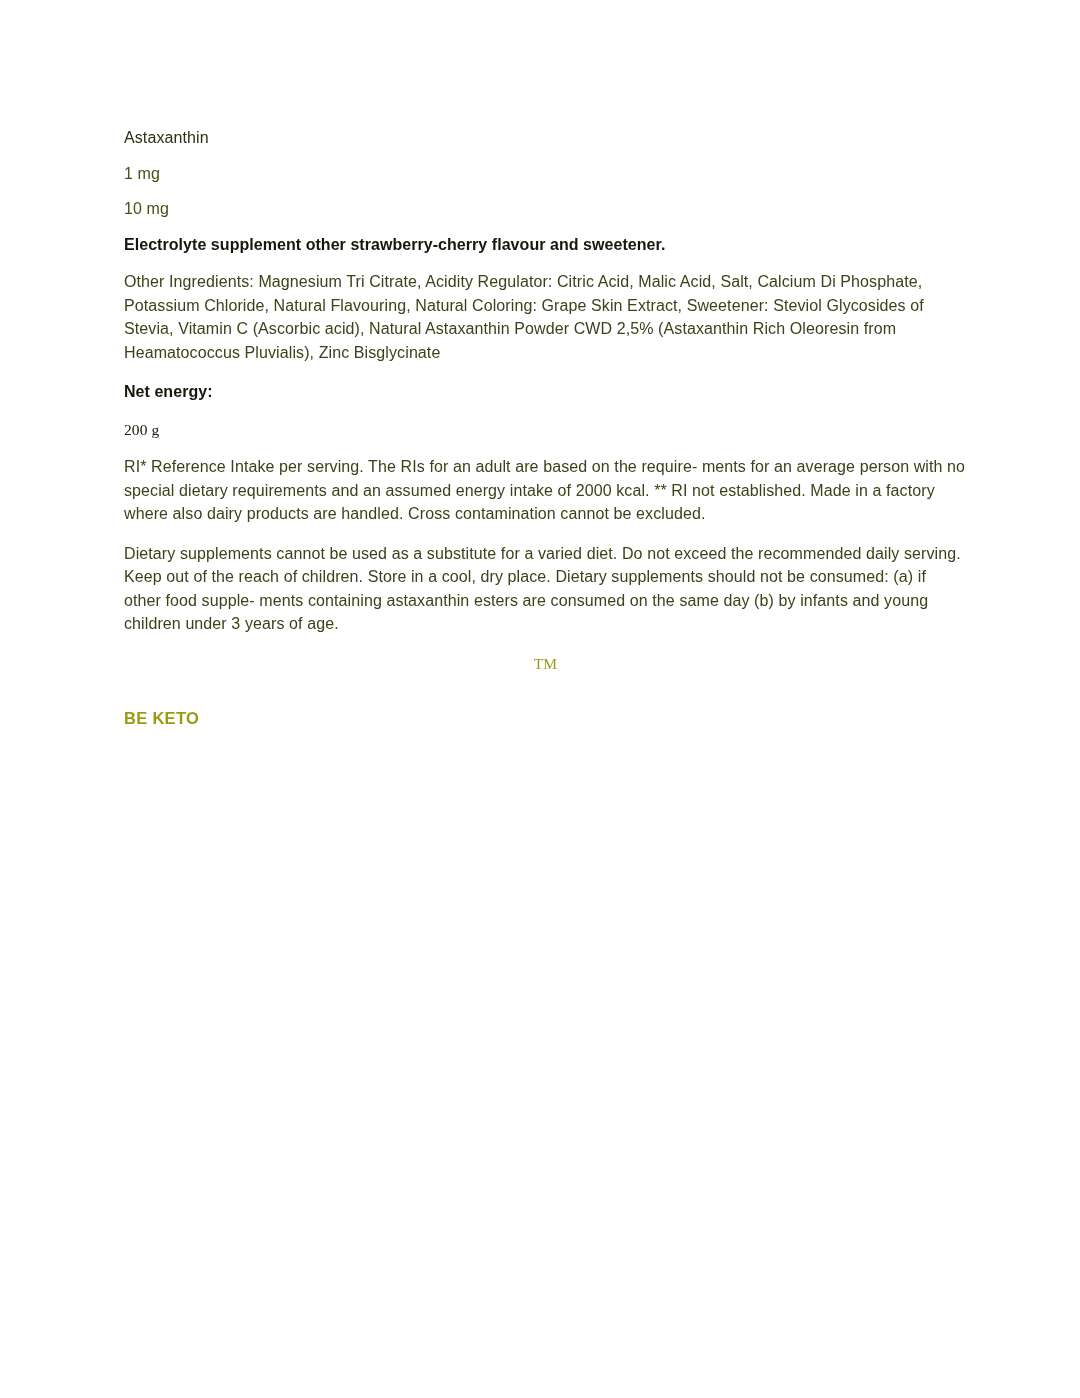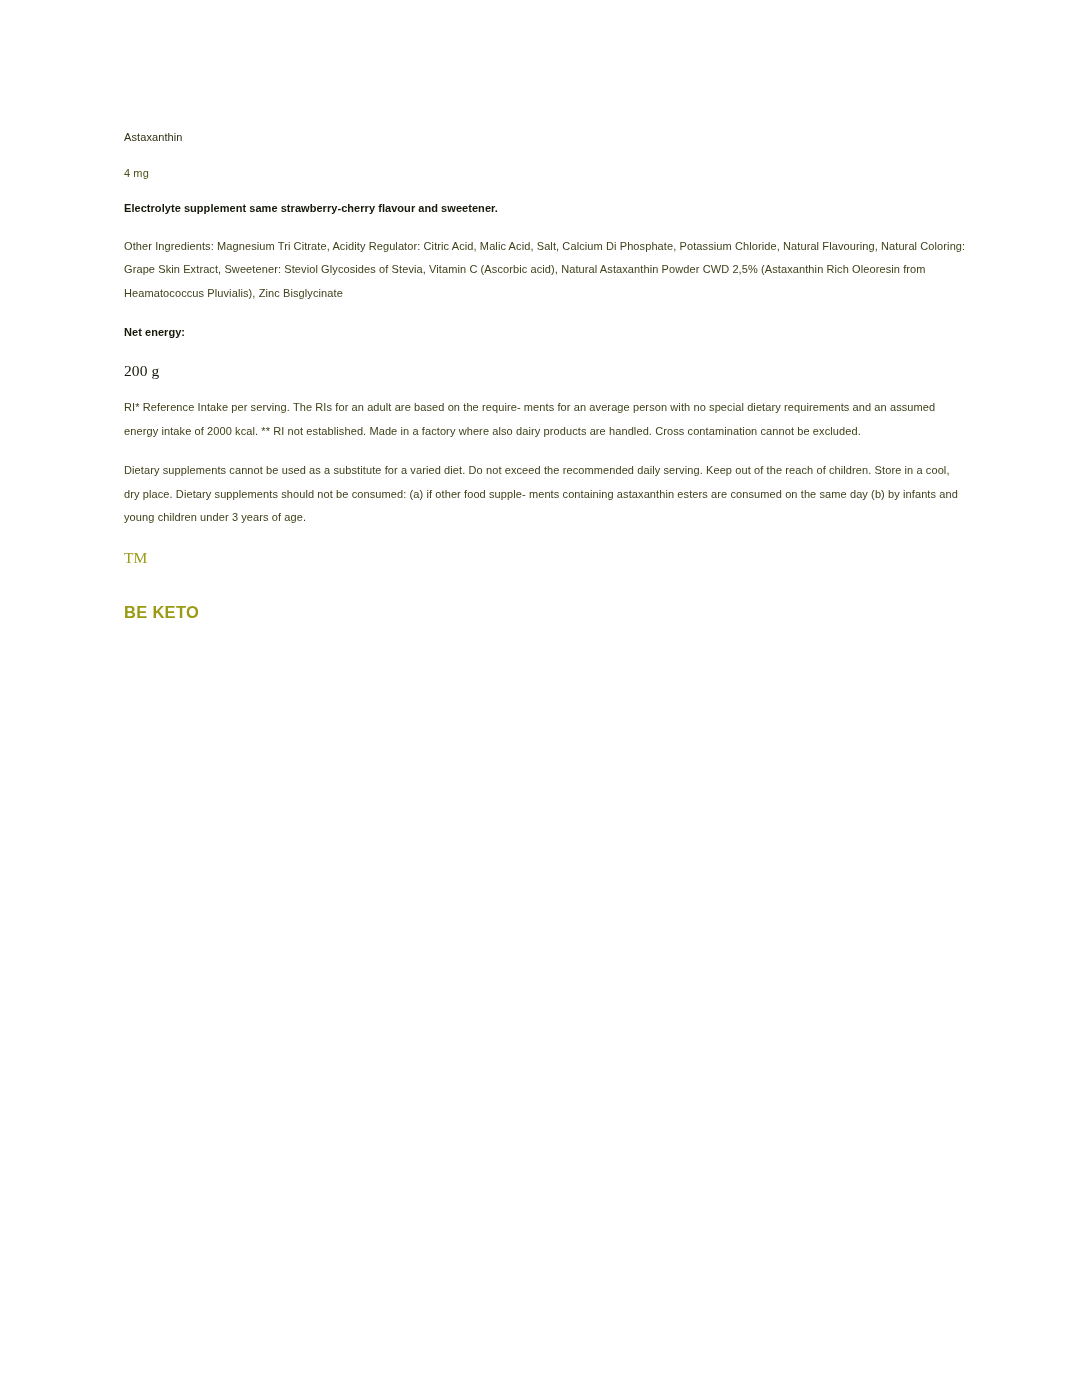--- a/index.html
+++ b/index.html
@@ -21,21 +21,21 @@
     box-sizing: border-box;
   }
   .content {
     position: absolute;
     left: 124px;
     top: 126px;
     width: 843px;
   }
   .blk {
     font-family: "Liberation Sans", sans-serif;
-    font-size: 11px;
+    font-size: 16px;
     line-height: 23.5px;
     color: #3f3f19;
     margin: 0 0 14px 0;
     letter-spacing: 0.1px;
   }
   .blk.tight {
     margin-bottom: 12px;
   }
   .blk.dark {
     color: #2f2f14;
@@ -55,43 +55,45 @@
     color: #17170a;
   }
   .blk.para {
     margin-bottom: 16px;
   }
   .blk.tm {
     font-family: "Liberation Serif", serif;
     font-size: 15.5px;
     color: #9b9b16;
     margin-bottom: 12px;
+    text-align: center;
   }
   .blk.brand {
     font-family: "Liberation Sans", sans-serif;
     font-weight: bold;
     font-size: 16.5px;
     color: #9a9a13;
     letter-spacing: 0.3px;
     margin-bottom: 0;
     margin-top: 32px;
   }
 </style>
 </head>
 <body>
 
 <div class="page">
   <div class="content">
 
     <p class="blk tight dark">Astaxanthin</p>
 
+    <p class="blk tight olive">1 mg</p>
 
-    <p class="blk tight olive">4 mg</p>
+    <p class="blk tight olive">10 mg</p>
 
-    <p class="blk bold">Electrolyte supplement same strawberry-cherry flavour and sweetener.</p>
+    <p class="blk bold">Electrolyte supplement other strawberry-cherry flavour and sweetener.</p>
 
     <p class="blk para">Other Ingredients: Magnesium Tri Citrate, Acidity Regulator: Citric Acid, Malic Acid, Salt, Calcium Di Phosphate, Potassium Chloride, Natural Flavouring, Natural Coloring: Grape Skin Extract, Sweetener: Steviol Glycosides of Stevia, Vitamin C (Ascorbic acid), Natural Astaxanthin Powder CWD 2,5% (Astaxanthin Rich Oleoresin from Heamatococcus Pluvialis), Zinc Bisglycinate</p>
 
     <p class="blk bold">Net energy:</p>
 
     <p class="blk serifbold">200 g</p>
 
     <p class="blk para">RI* Reference Intake per serving. The RIs for an adult are based on the require- ments for an average person with no special dietary requirements and an assumed energy intake of 2000 kcal. ** RI not established. Made in a factory where also dairy products are handled. Cross contamination cannot be excluded.</p>
 
     <p class="blk para">Dietary supplements cannot be used as a substitute for a varied diet. Do not exceed the recommended daily serving. Keep out of the reach of children. Store in a cool, dry place. Dietary supplements should not be consumed: (a) if other food supple- ments containing astaxanthin esters are consumed on the same day (b) by infants and young children under 3 years of age.</p>

